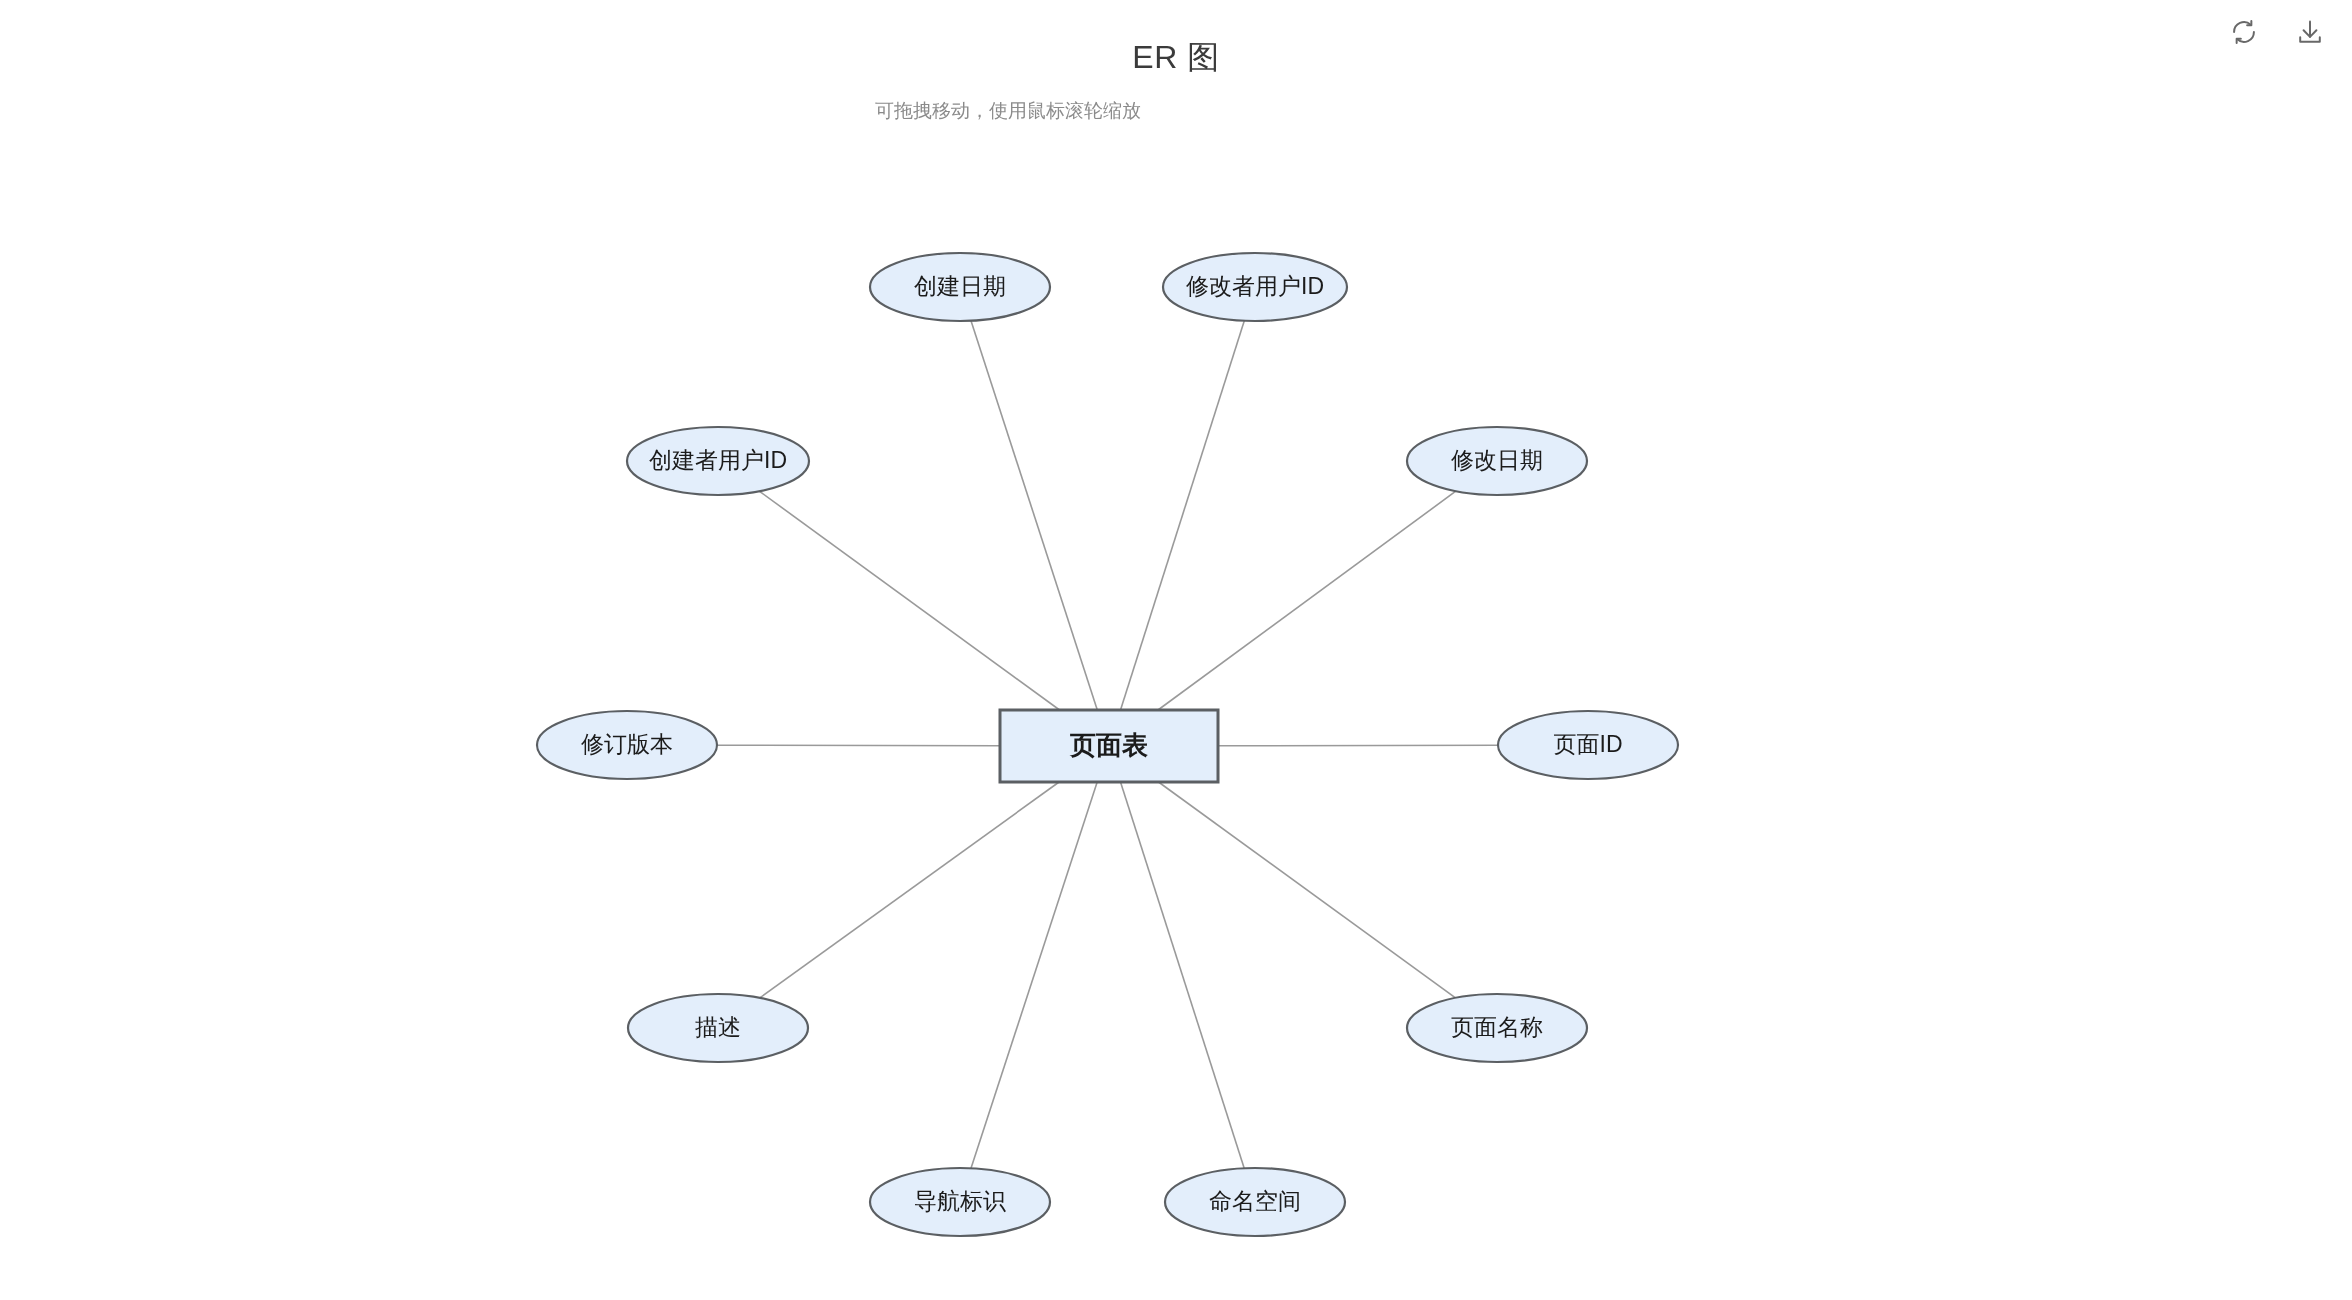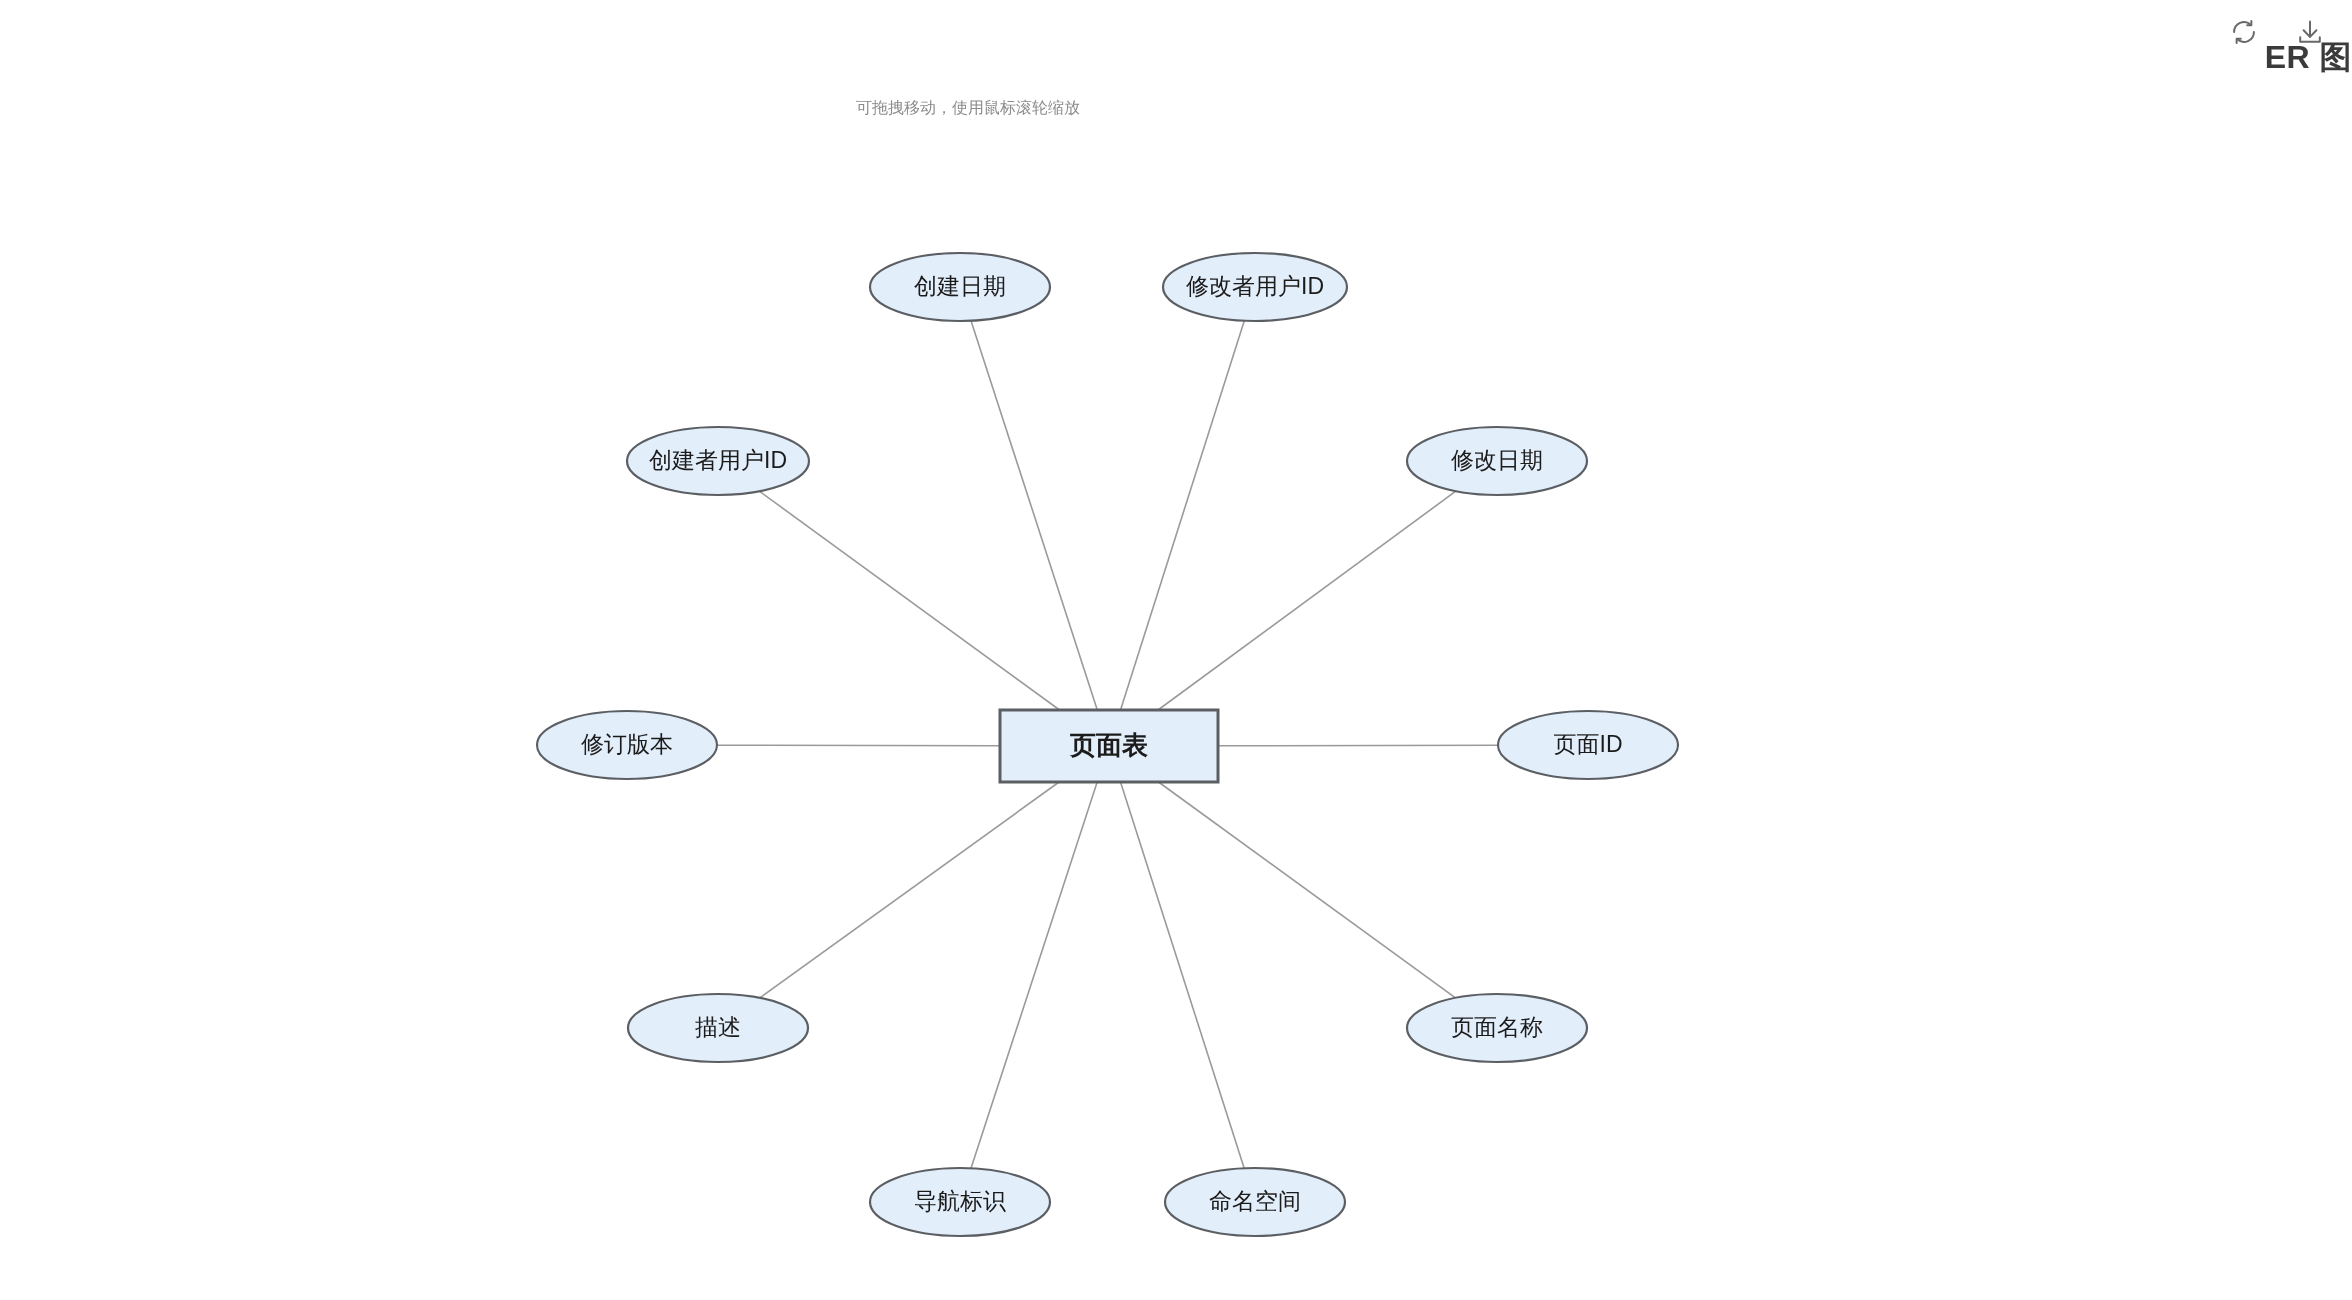--- a/index.html
+++ b/index.html
@@ -21,35 +21,36 @@
     top: 0; left: 0;
     width: 2352px;
     height: 150px;
     pointer-events: none;
   }
   .page-title {
     position: absolute;
     top: 36px;
     left: 0;
     width: 2352px;
-    text-align: right;
+    text-align: center;
     font-size: 32px;
-    font-weight: bold;
+    font-weight: normal;
     color: #3b3b3b;
     letter-spacing: 0.5px;
   }
   .page-subtitle {
     position: absolute;
     top: 98px;
     left: 0;
     width: 1936px;
     text-align: center;
-    font-size: 16px;
+    font-size: 19px;
     font-weight: normal;
     color: #8b8b8b;
+    padding-left: 40px;
   }
 
   
   .toolbar {
     position: absolute;
     top: 12px;
     right: 22px;
     display: flex;
     align-items: center;
     gap: 26px;

